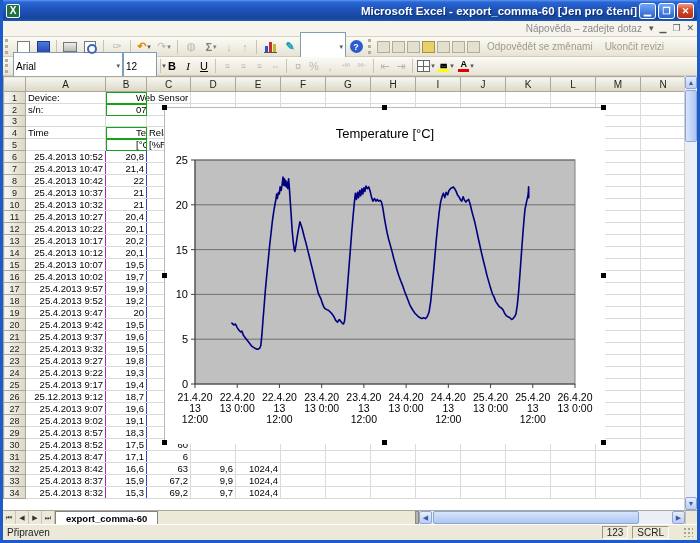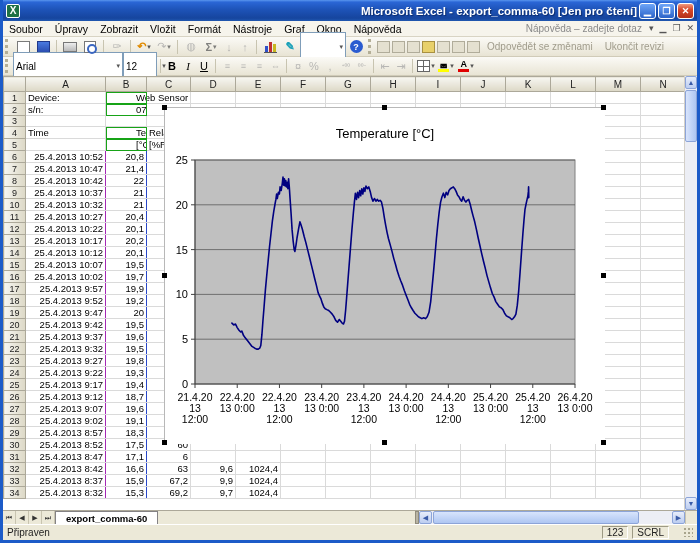--- a/index.html
+++ b/index.html
@@ -122,21 +122,20 @@
 
   <div id="titlebar">
     <div id="app-icon">X</div>
     <div id="title-text">Microsoft Excel - export_comma-60  [Jen pro čtení]</div>
     <div class="tb-btn">▁</div>
     <div class="tb-btn">❐</div>
     <div class="tb-btn close">✕</div>
   </div>
 
   <div id="menubar">
-    <span id="menu-items"><span class="menu-item">Soubor</span><span class="menu-item">Úpravy</span><span class="menu-item">Zobrazit</span><span class="menu-item">Vložit</span><span class="menu-item">Formát</span><span class="menu-item">Nástroje</span><span class="menu-item">Graf</span><span class="menu-item">Okno</span><span class="menu-item">Nápověda</span></span>
     <div id="menu-right">
       <span id="help-query">Nápověda – zadejte dotaz</span>
       <span class="mini-glyph">▾</span>
       <span class="mini-glyph">▁</span>
       <span class="mini-glyph">❐</span>
       <span class="mini-glyph">✕</span>
     </div>
   </div>
 
   <div id="toolbar1" class="toolbar-row">
@@ -748,21 +747,21 @@
             <td></td>
             <td></td>
             <td></td>
             <td></td>
             <td></td>
             <td></td>
             <td></td>
           </tr>
           <tr>
             <td class="rowhdr">26</td>
-            <td class="num p-rng">25.4.2013 9:12</td>
+            <td class="num p-rng">25.12.2013 9:12</td>
             <td class="num b-rng">18,7</td>
             <td class="num">51</td>
             <td></td>
             <td></td>
             <td></td>
             <td></td>
             <td></td>
             <td></td>
             <td></td>
             <td></td>

